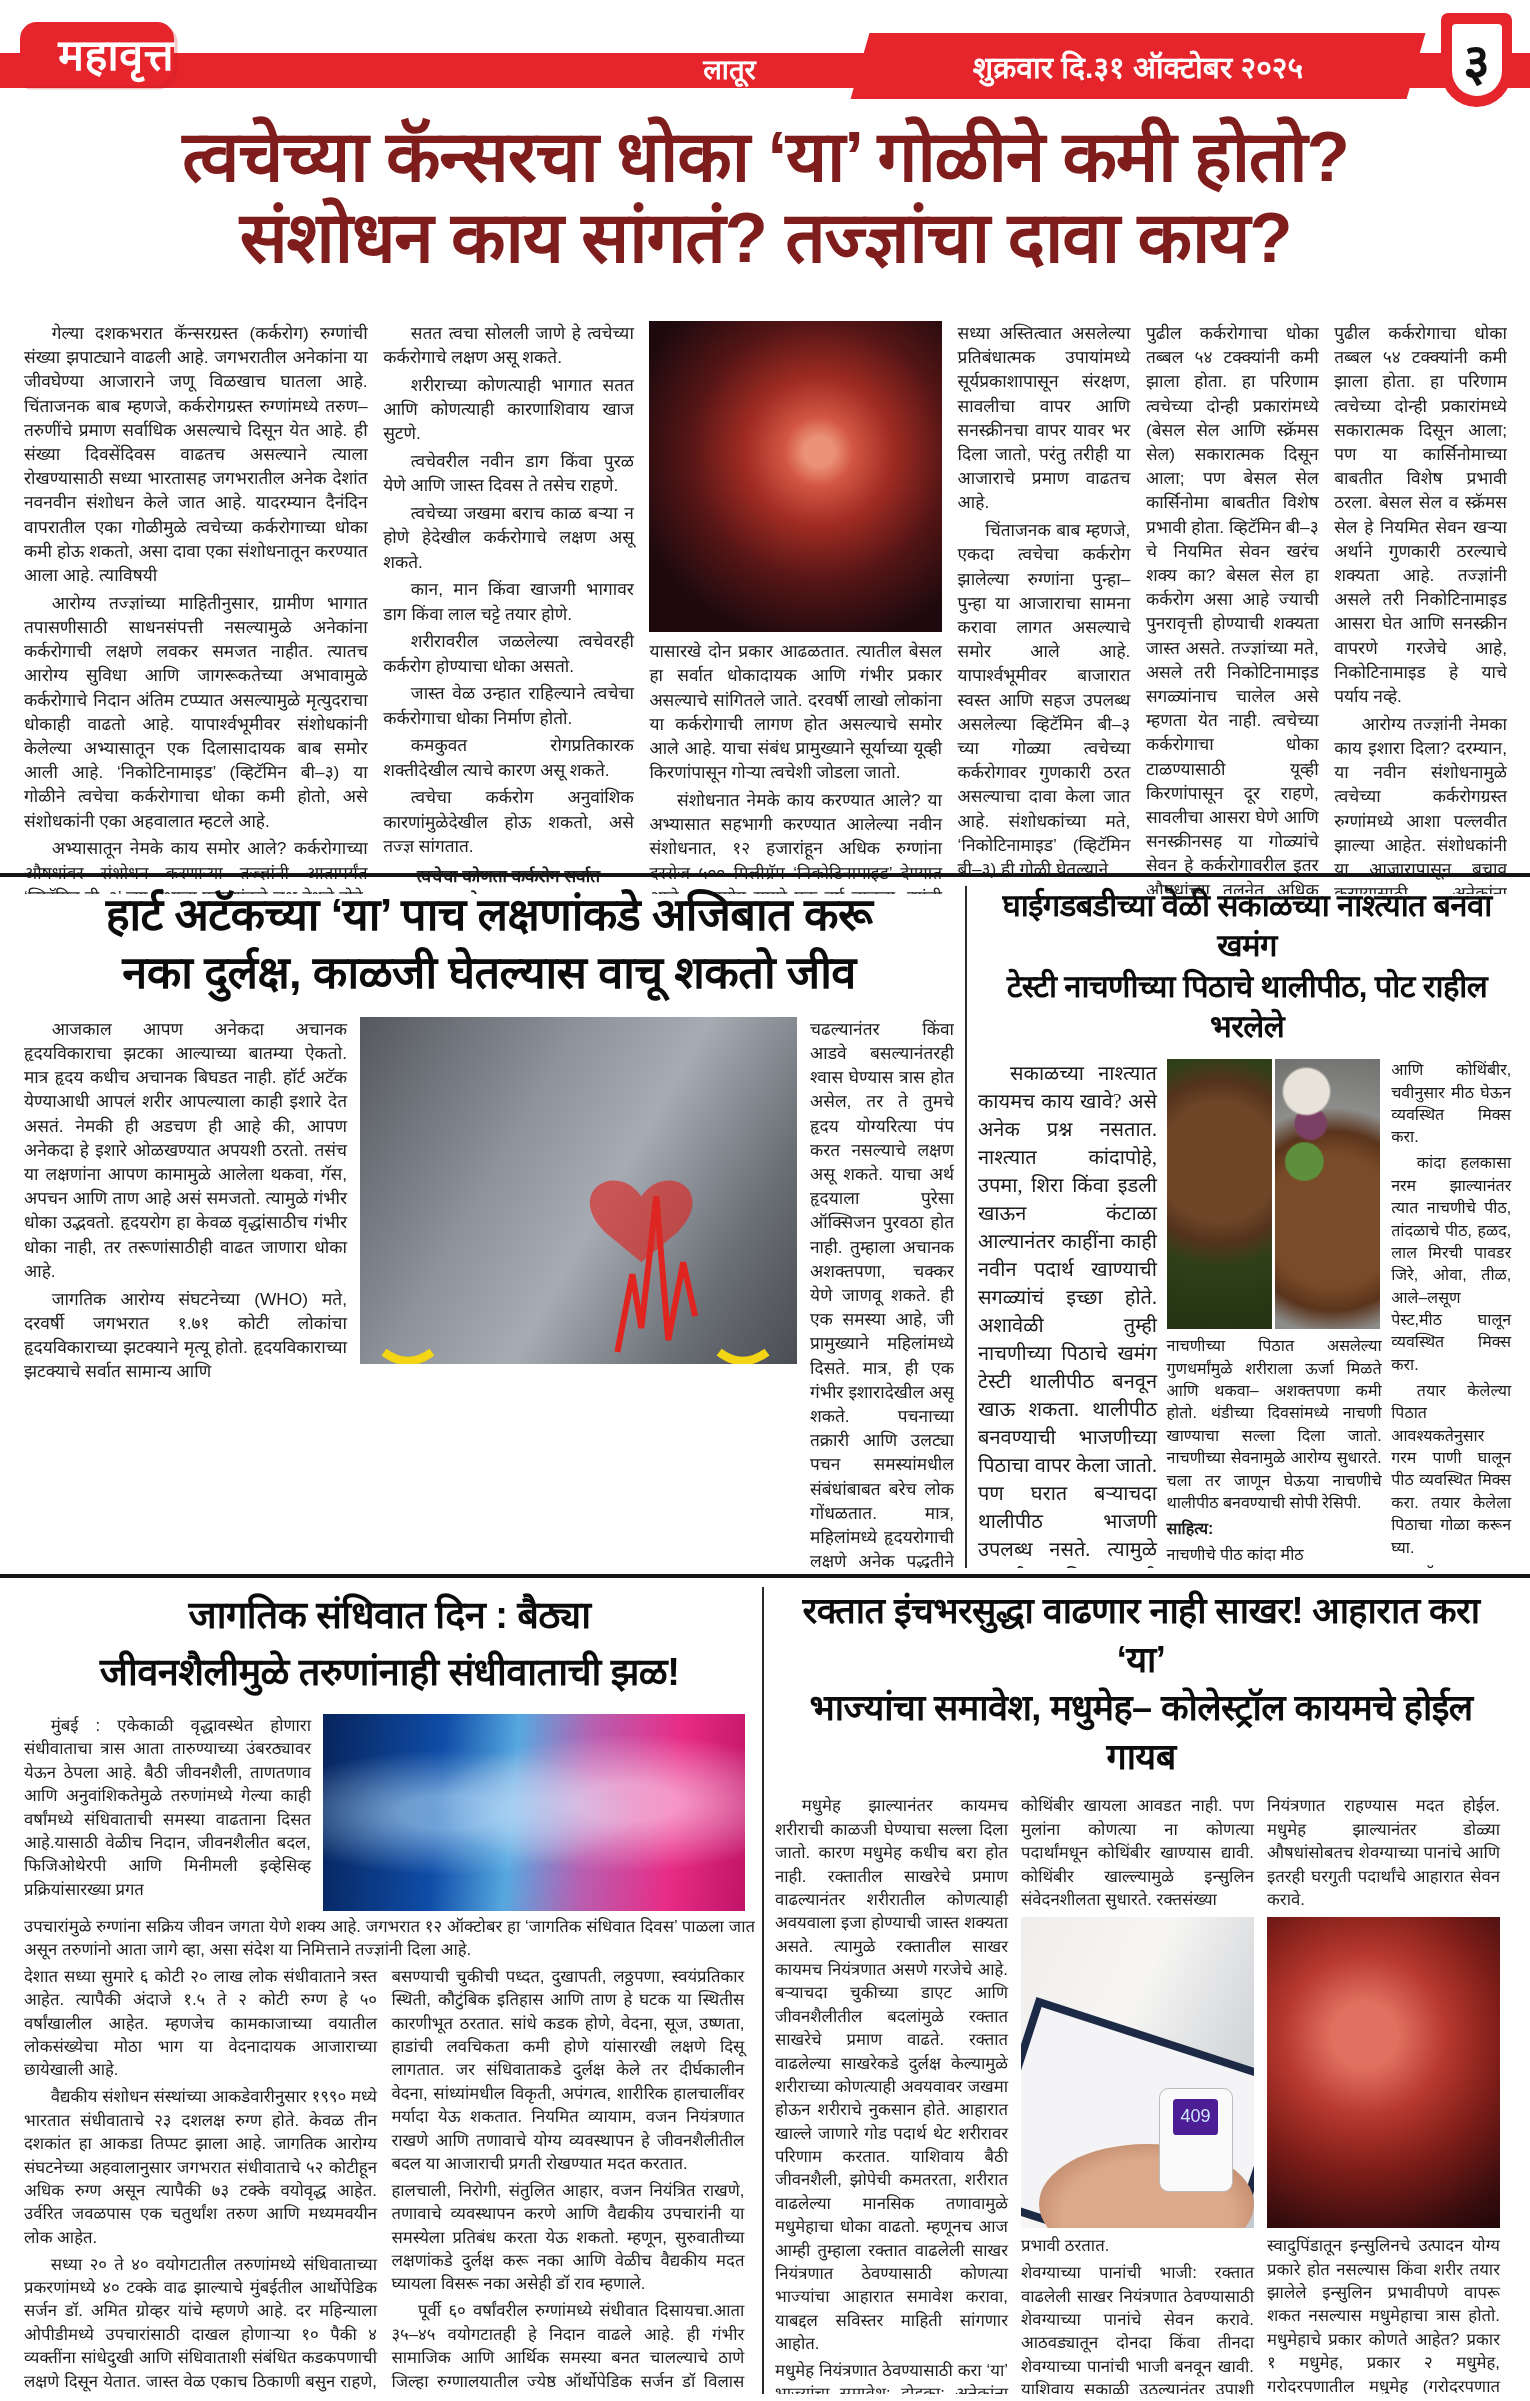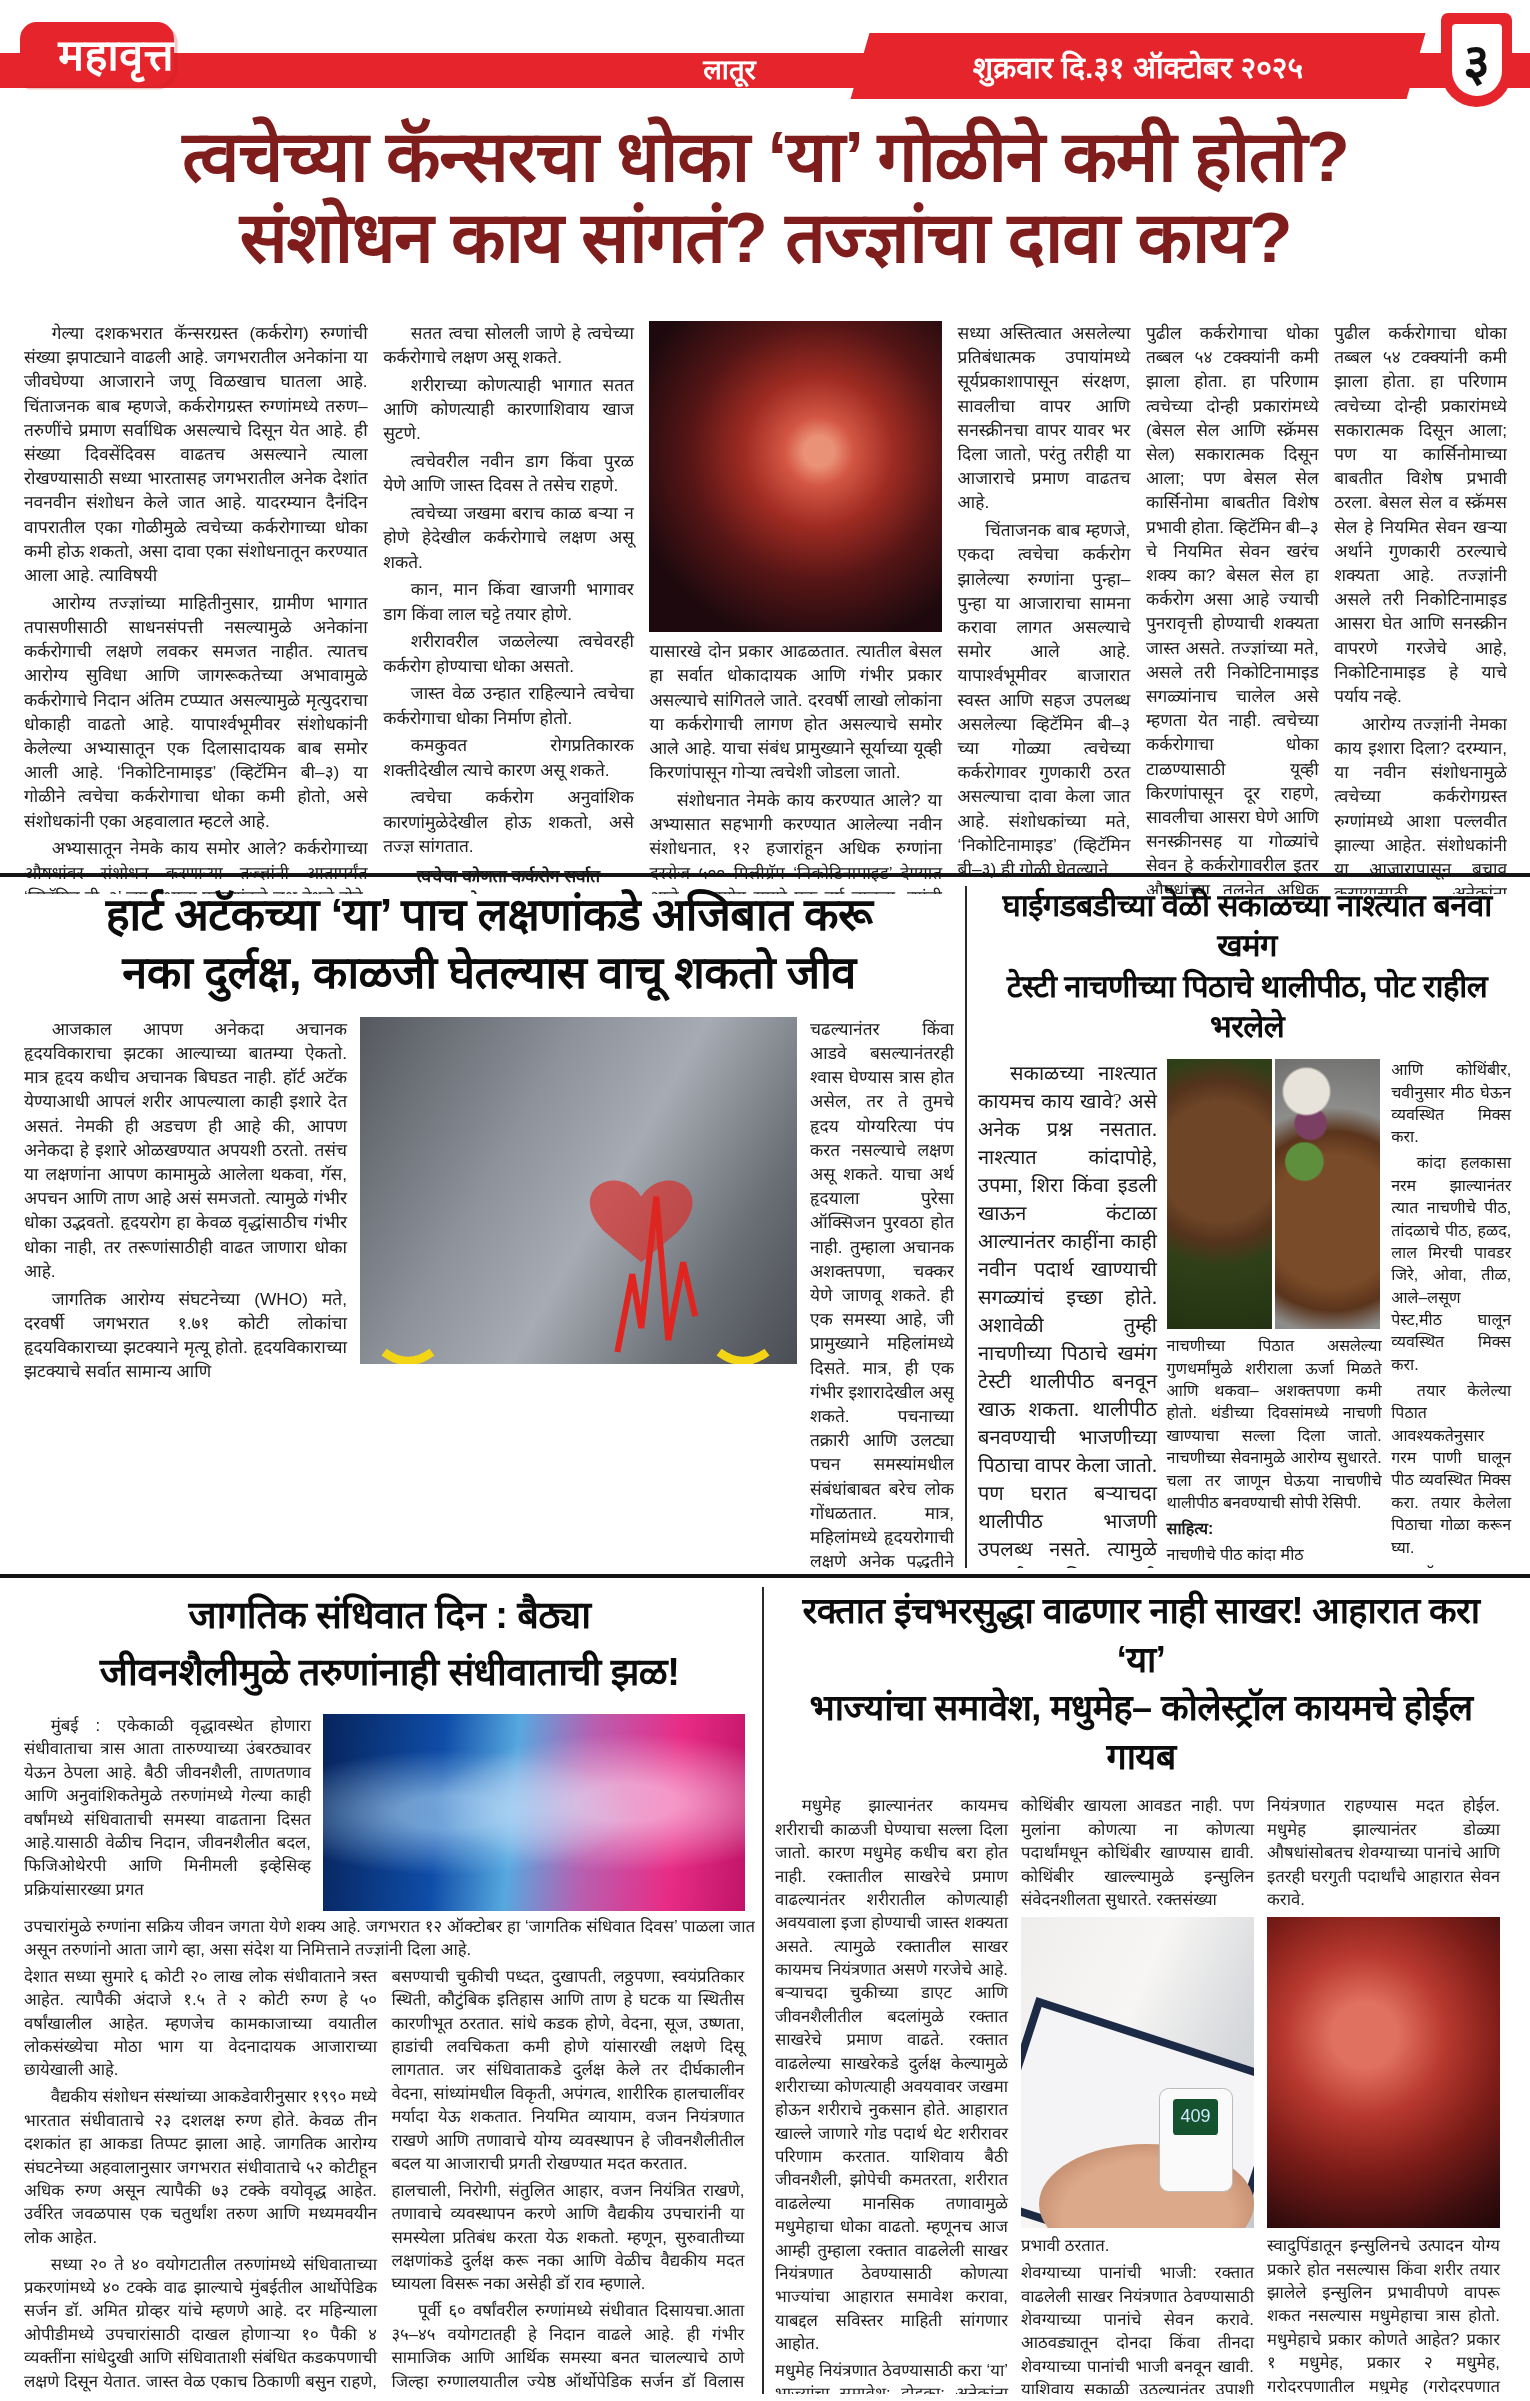--- a/index.html
+++ b/index.html
@@ -58,21 +58,21 @@
       radial-gradient(ellipse at 72% 45%, rgba(255,220,240,.6) 0 12%, transparent 45%),
       linear-gradient(95deg,#07245c 0%,#0f4da8 28%,#57a8e0 45%,#b85fb0 62%,#e82c86 82%,#c01468 100%);}
   .photo-doctor{width:100%;height:311px;margin:6px 0;position:relative;overflow:hidden;
     background:linear-gradient(115deg,#efeeec 0%,#f7f6f4 40%,#d8dadd 70%,#c4c9cf 100%);}
   .photo-doctor .board{position:absolute;left:-24px;bottom:-18px;width:251px;height:197px;background:#f4f4f6;
     border:8.4px solid #1d2a45;transform:rotate(18deg);}
   .photo-doctor .hand{position:absolute;left:18px;bottom:-36px;width:215px;height:120px;border-radius:50%;
     background:radial-gradient(ellipse at 50% 60%, #dca98a 0 55%, #c08a6b 80%, transparent 85%);}
   .photo-doctor .meter{position:absolute;right:21.5px;bottom:36px;width:72px;height:102px;background:#fafafa;
     border-radius:9.6px;border:1.2px solid #bbb;}
-  .photo-doctor .meter .scr{margin:9.6px auto 0;width:45px;height:36px;background:#14532d;color:#cfe8ff;
+  .photo-doctor .meter .scr{margin:9.6px auto 0;width:45px;height:36px;background:#4c1d95;color:#cfe8ff;
     font-size:18px;display:flex;align-items:center;justify-content:center;border-radius:3.6px;}
   .photo-heartorgan{width:100%;height:311px;margin:6px 0;
     background:
       radial-gradient(circle at 42% 38%, #e0705f 0 14%, #b8392f 34%, #7d1d18 58%, #390d0e 85%, #200708 100%);}
   
   .abs{position:absolute;}
 </style>
 </head>
 <body>
 

